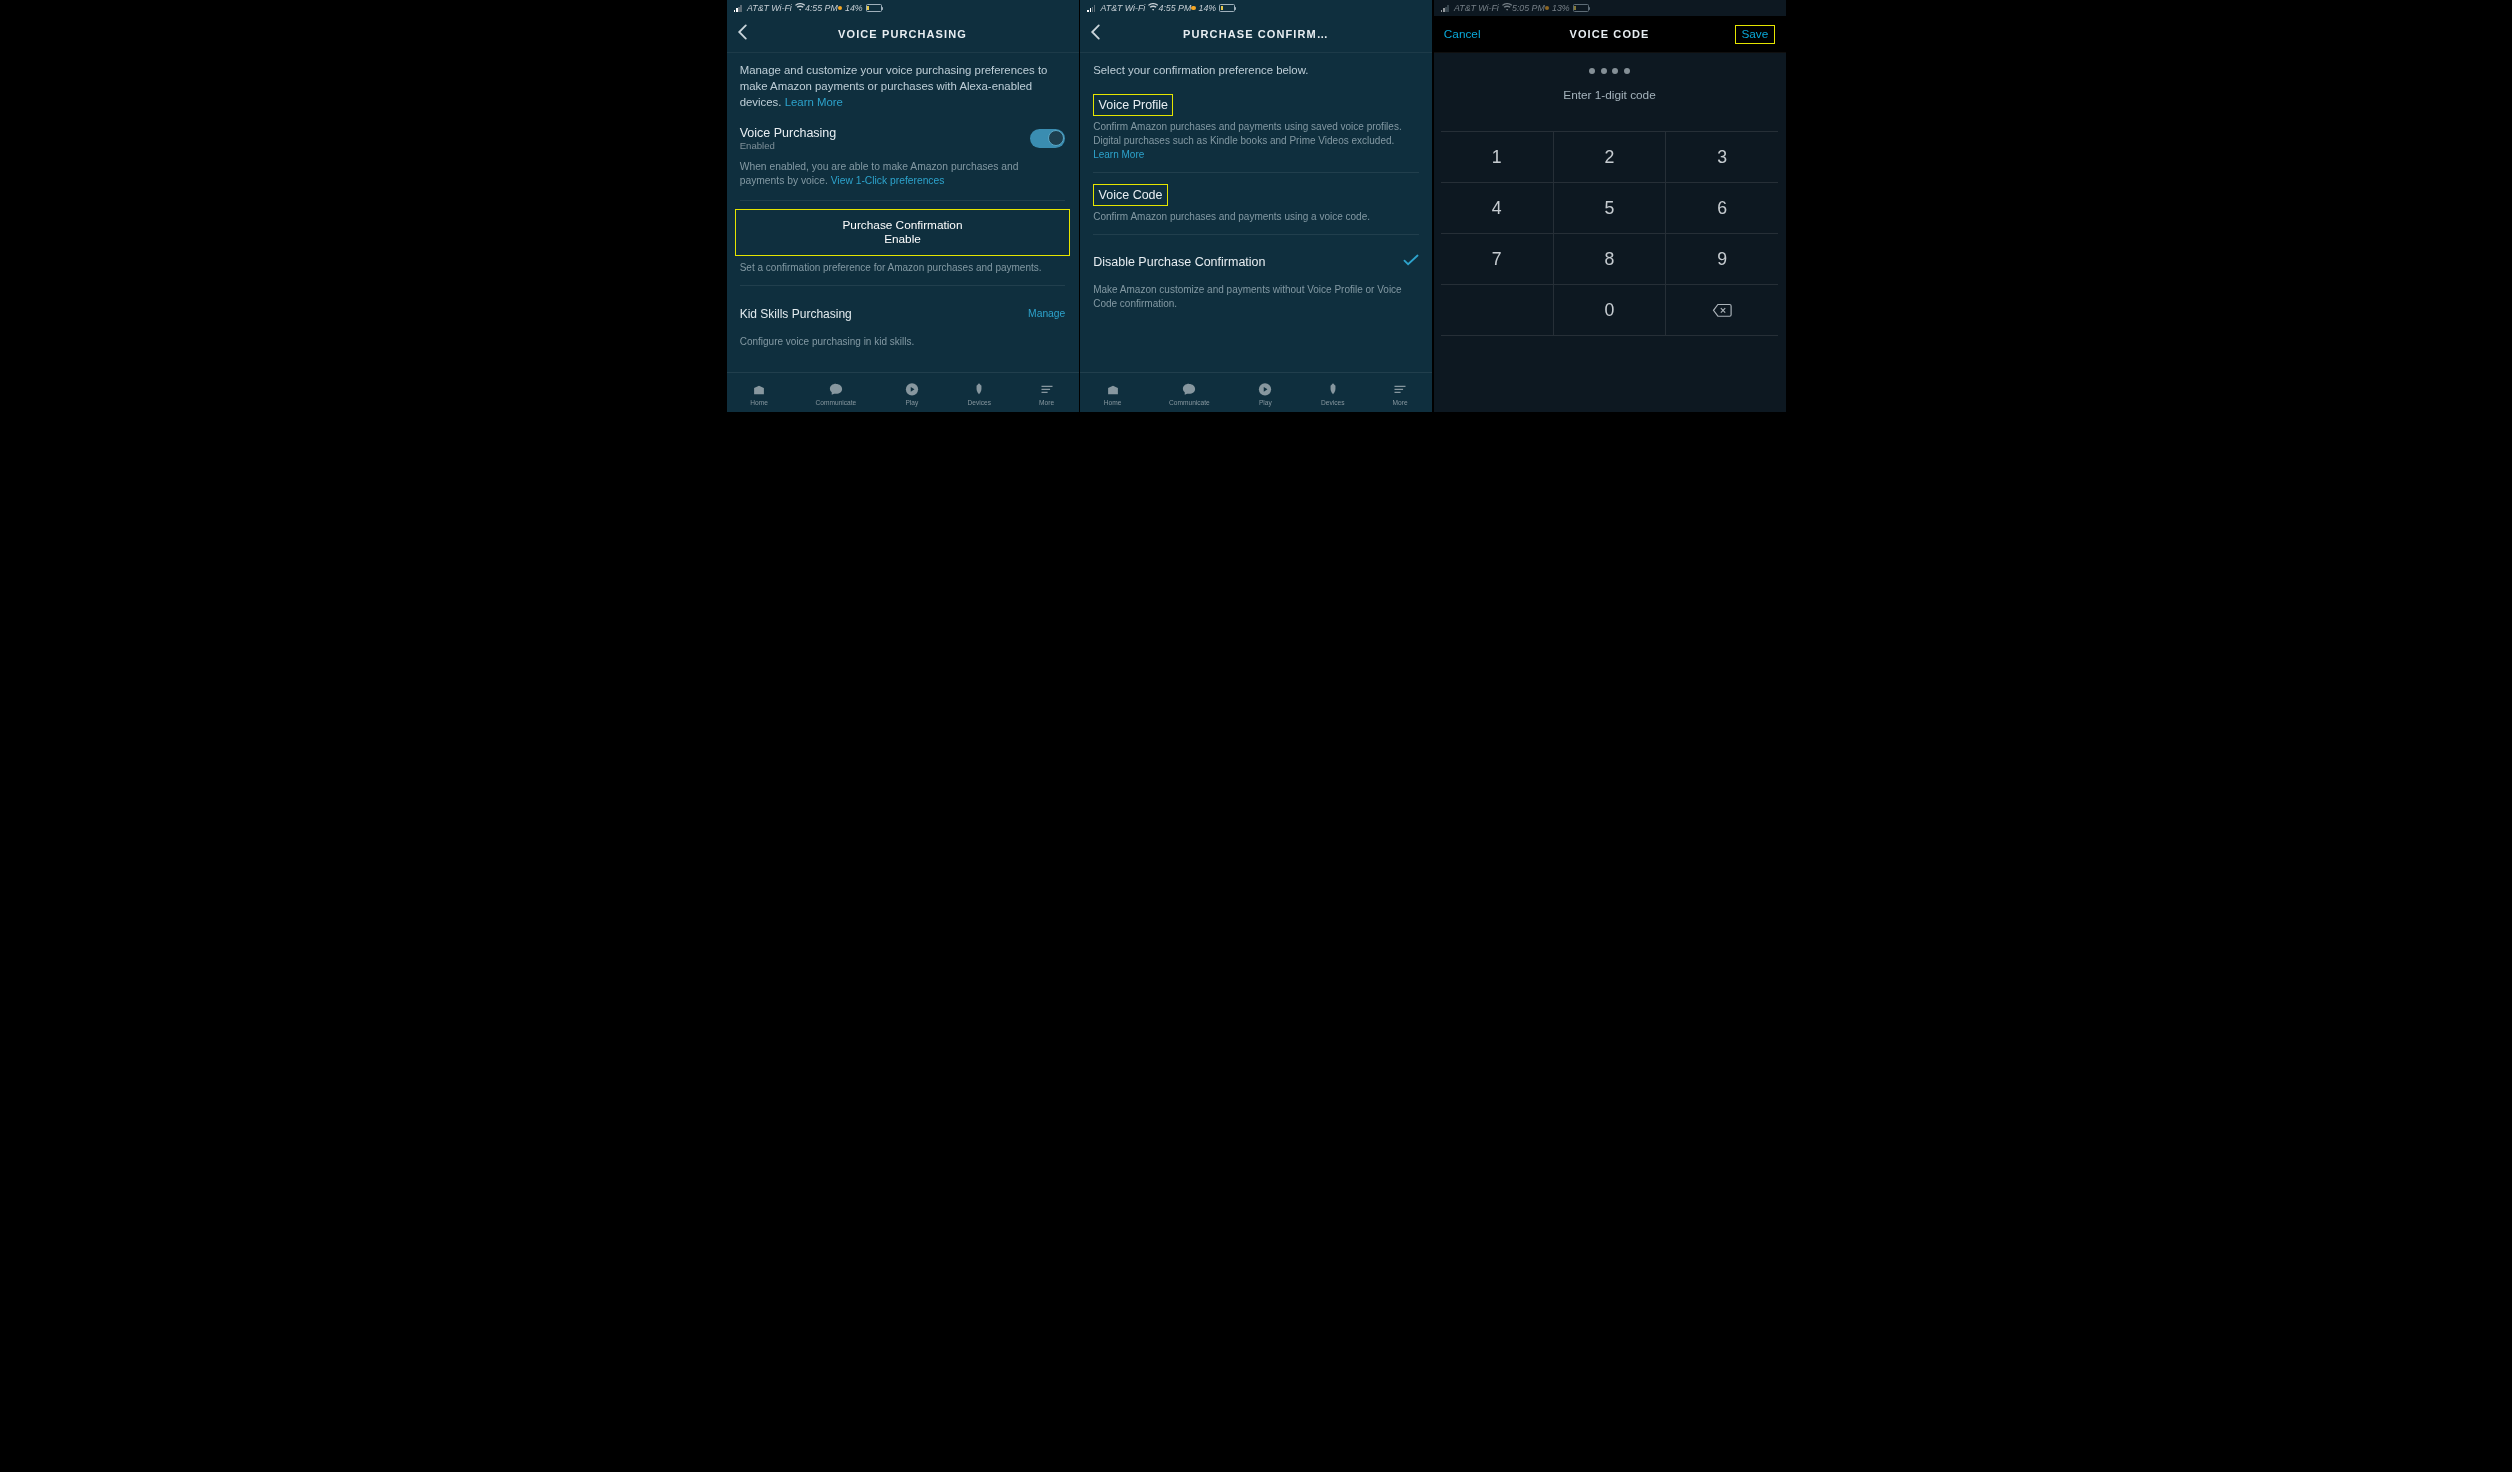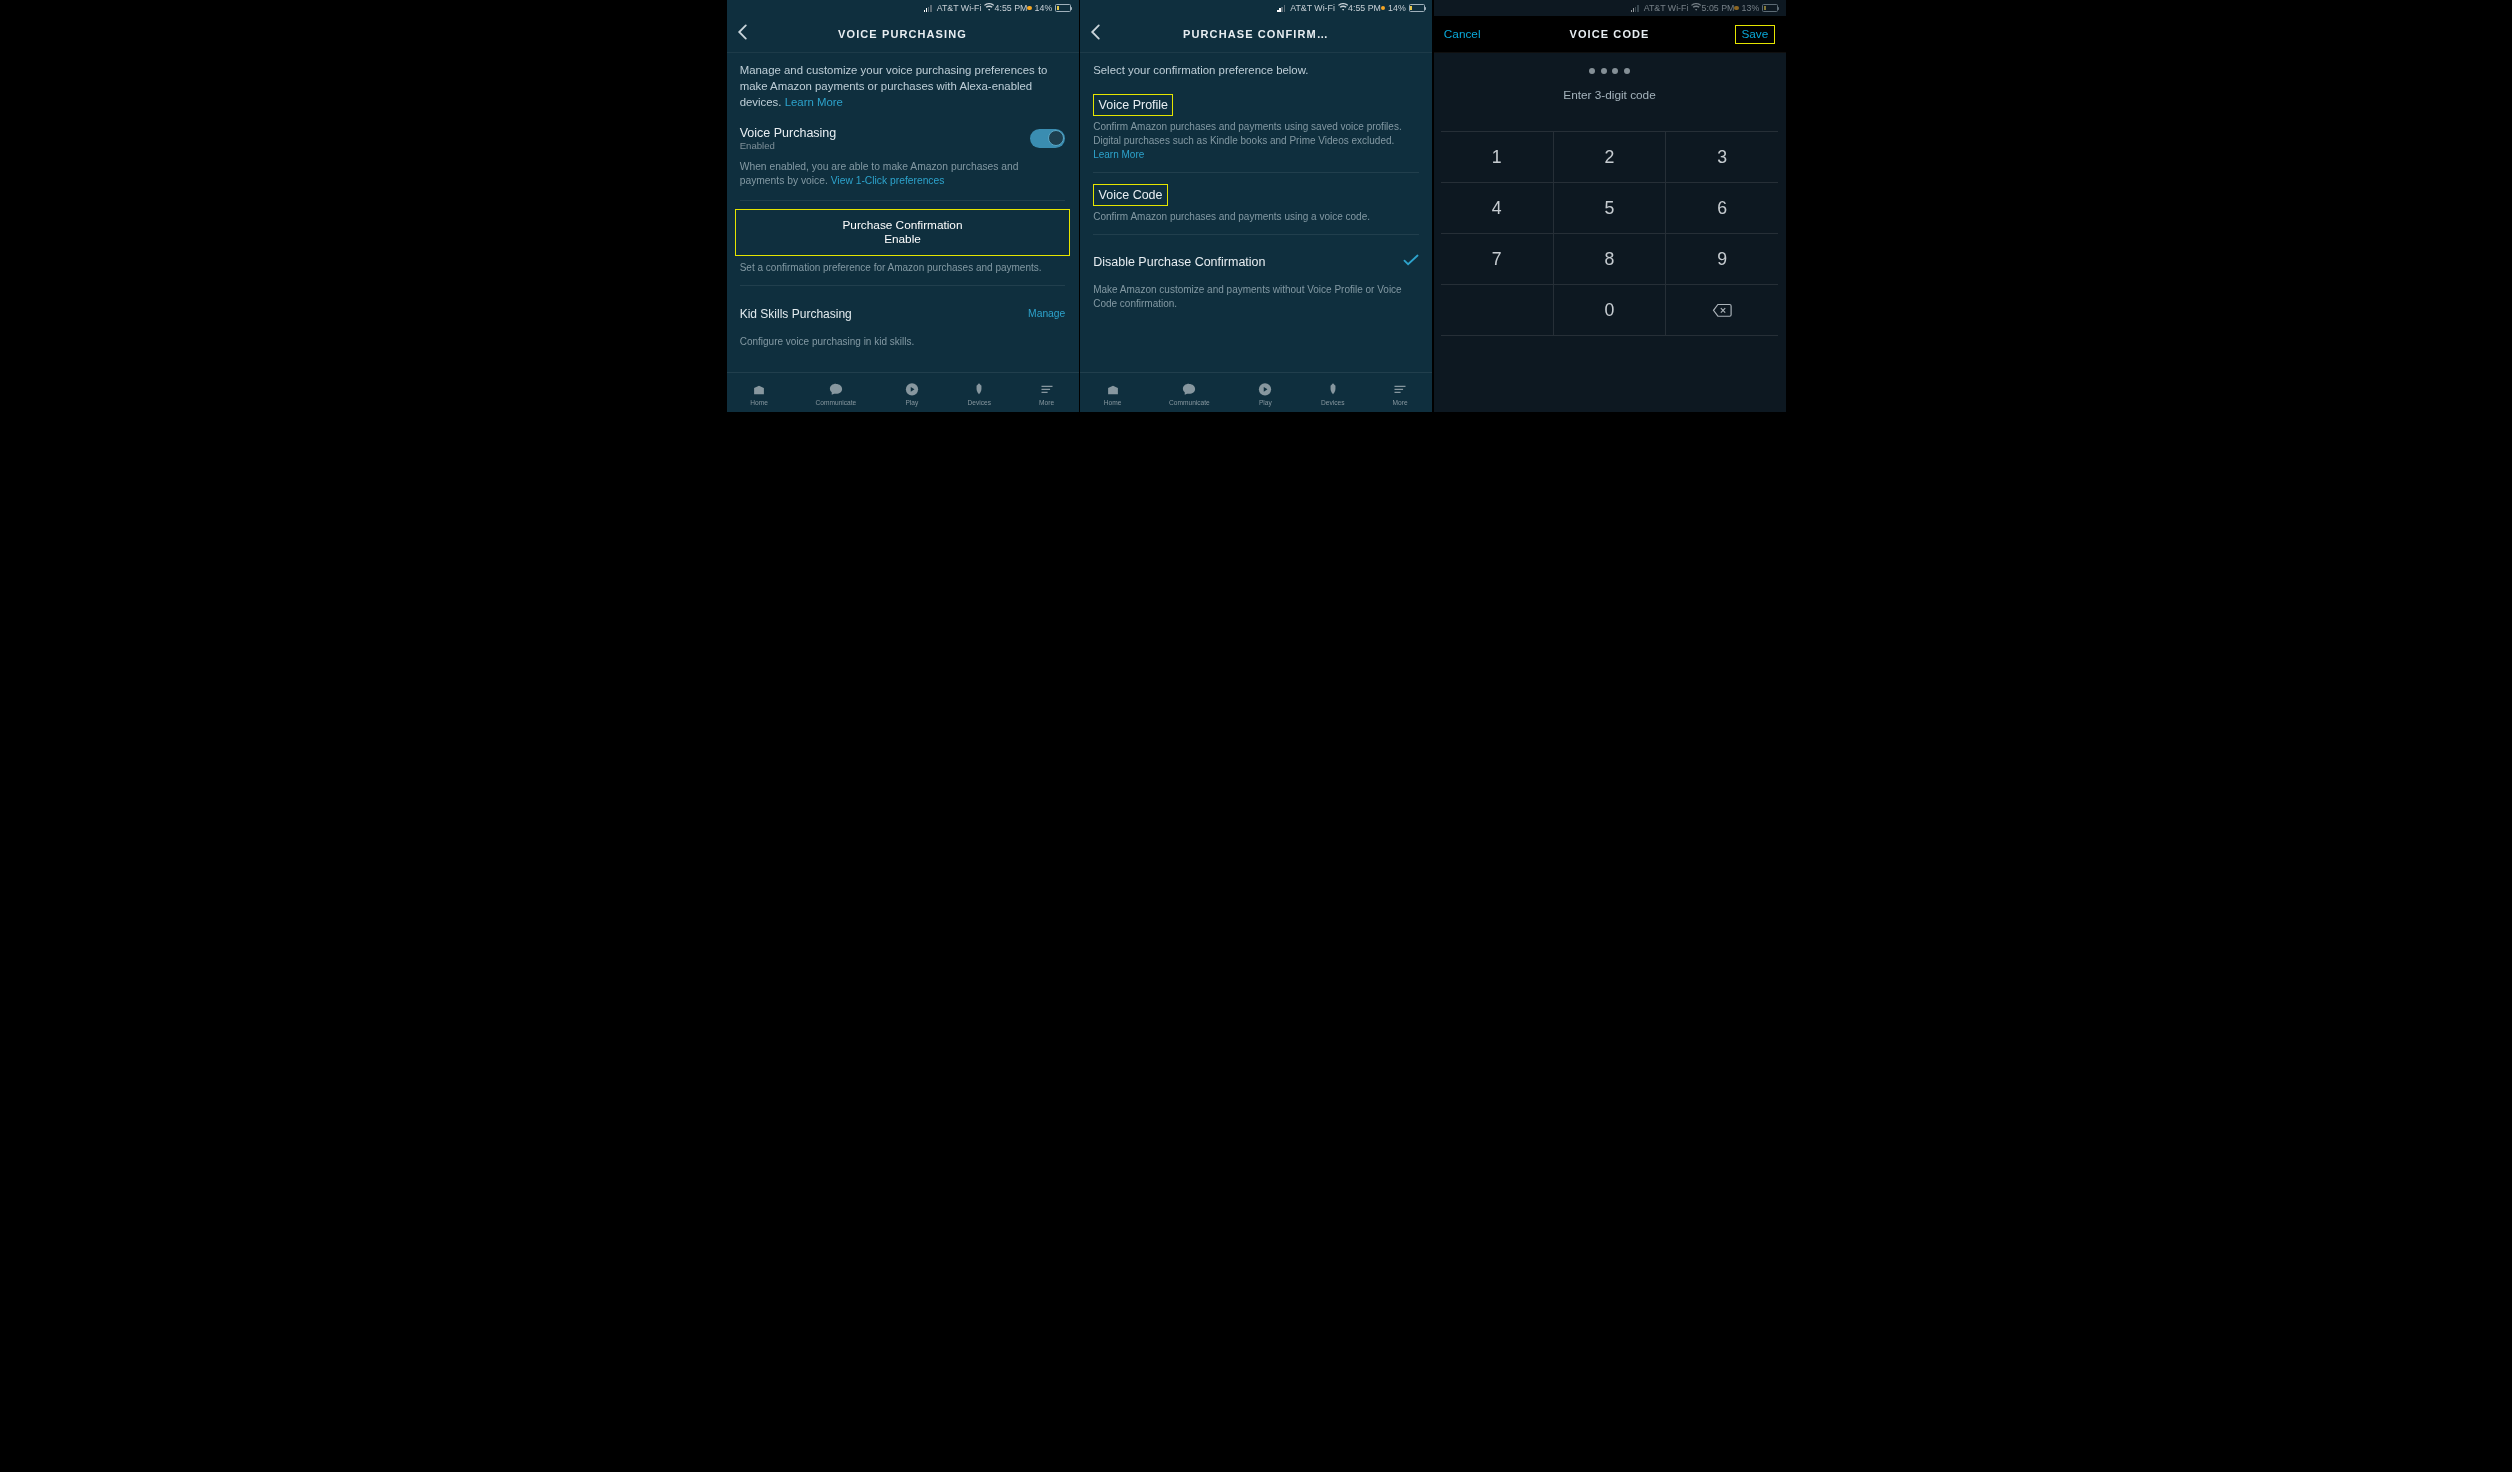--- a/index.html
+++ b/index.html
@@ -2,21 +2,21 @@
 <html style="font-size:11.8px"><head>
 <meta charset="utf-8">
 <style>
   * { margin: 0; padding: 0; box-sizing: border-box; font-family: -apple-system, BlinkMacSystemFont, "Segoe UI", sans-serif; }
   body { background: #000; display: flex; justify-content: center; }
   .phones { display: flex; gap: 1.5px; }
   .phone { width: 352px; height: 412px; background: #0f2f3e; color: #fff; display: flex; flex-direction: column; position: relative; }
   .phone.dark { background: #0f1a24; }
   
   
-  .statusbar { height: 16px; display: flex; align-items: center; justify-content: flex-end; padding: 0 7.4px; font-size: 8.8px; color: #c8d0d6; }
+  .statusbar { height: 16px; display: flex; align-items: center; justify-content: flex-start; padding: 0 7.4px; font-size: 8.8px; color: #c8d0d6; font-style: italic; }
   .statusbar .sbleft { display: flex; align-items: center; gap: 2.9px; }
   .statusbar .sbright { display: flex; align-items: center; gap: 2.9px; }
   .sig { display: inline-block; width: 10.3px; height: 7.4px; position: relative; }
   .sig span { position: absolute; bottom: 0; width: 1.5px; background: #9fb0bb; }
   .sig span:nth-child(1){ left:0; height:2.2px; background:#fff;}
   .sig span:nth-child(2){ left:2.2px; height:3.7px; background:#fff;}
   .sig span:nth-child(3){ left:4.4px; height:5.1px; background:#5a6a74;}
   .sig span:nth-child(4){ left:6.6px; height:6.6px; background:#5a6a74;}
   .wifi { font-size: 8px; }
   .dot { width: 4.4px; height: 4.4px; border-radius: 50%; background: #f5a623; }
@@ -317,21 +317,21 @@
     </div>
   </div>
 
   <div class="vchead">
     <div class="dots">
           <span></span>
           <span></span>
           <span></span>
           <span></span>
         </div>
-    <div class="prompt">Enter 3-digit code</div>
+    <div class="prompt">Enter 1-digit code</div>
   </div>
 
   <div class="keypad">
     <div class="krow">
       <div class="key">1</div>
       <div class="key">2</div>
       <div class="key">3</div>
     </div>
     <div class="krow">
       <div class="key">4</div>

